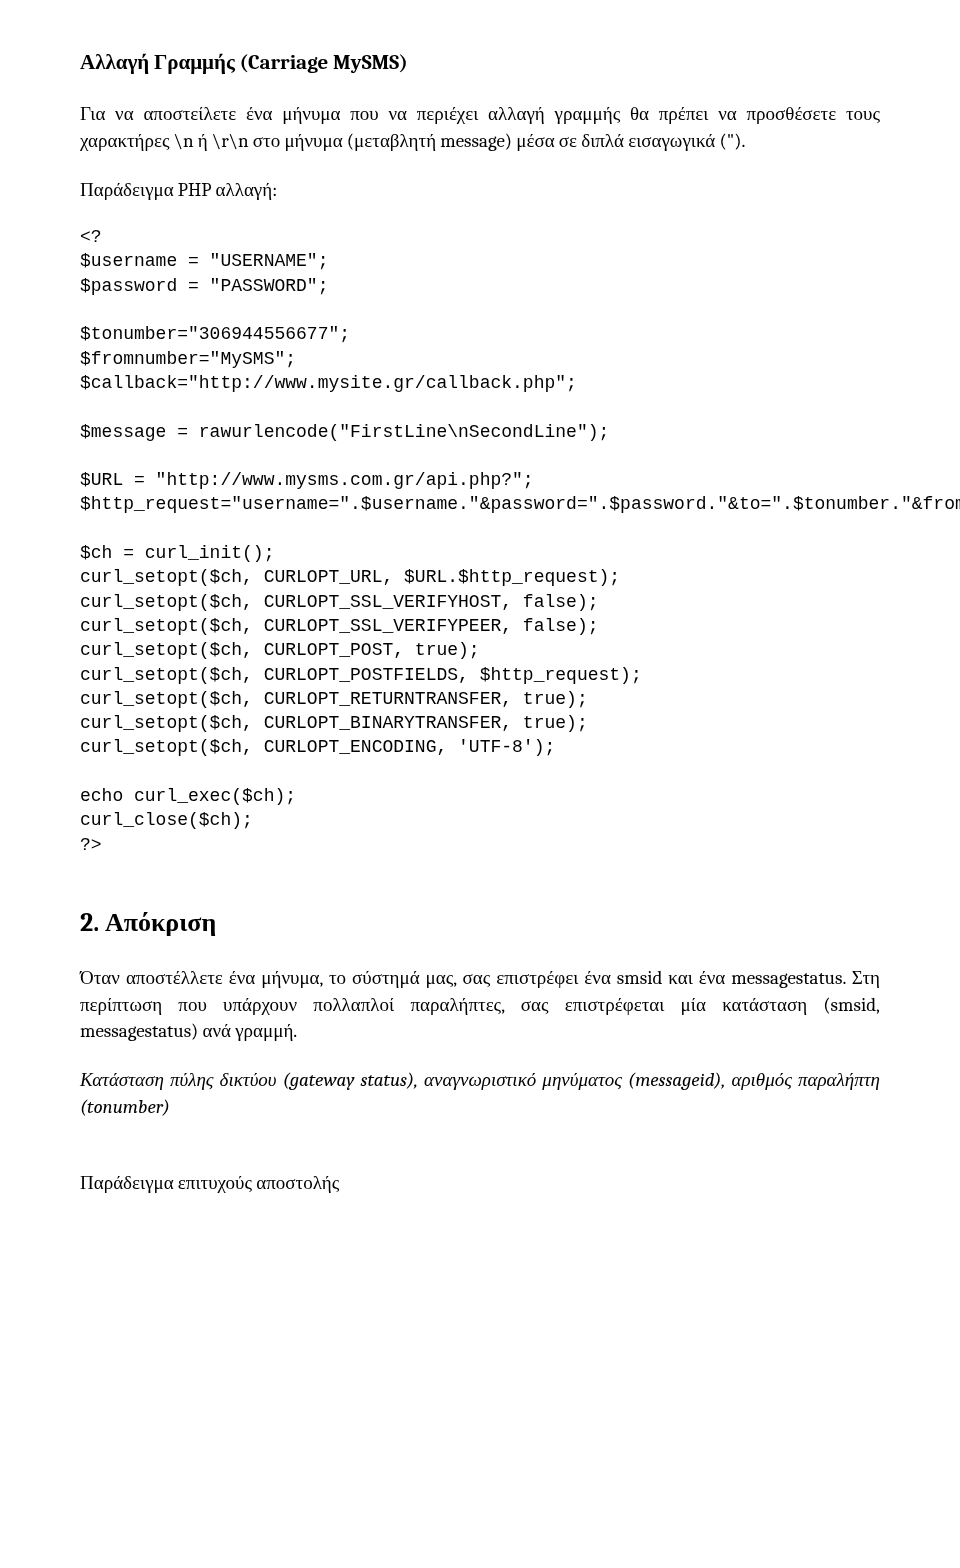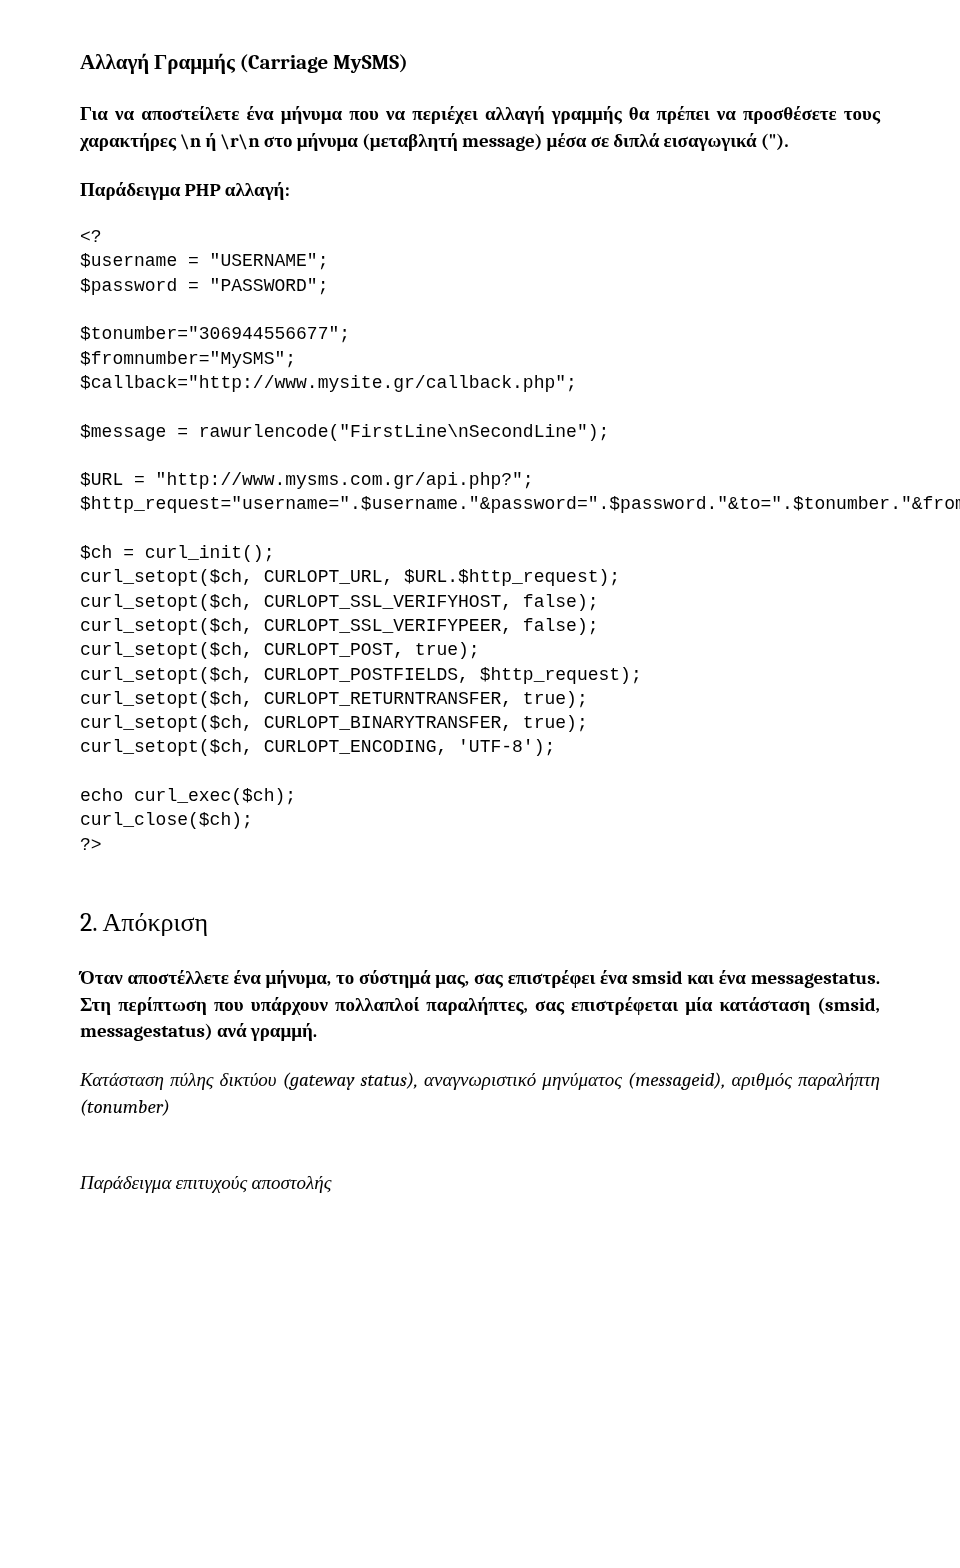--- a/index.html
+++ b/index.html
@@ -15,43 +15,41 @@
   }
   h3.subheading {
     font-family: Cambria, Georgia, 'Times New Roman', serif;
     font-size: 21px;
     font-weight: bold;
     margin: 0 0 24px 0;
   }
   p.para {
     margin: 0 0 22px 0;
     text-align: justify;
-    font-weight: bold;
   }
   pre.code {
     font-family: 'Courier New', Courier, monospace;
     font-size: 18px;
     line-height: 1.35;
     white-space: pre-wrap;
     margin: 0 0 40px 0;
   }
   h2.section {
     font-family: Cambria, Georgia, 'Times New Roman', serif;
     font-size: 26px;
-    font-weight: normal;
+    font-weight: bold;
     margin: 48px 0 24px 0;
   }
   p.italic {
     margin: 4px 0 50px 0;
     font-style: italic;
     text-align: justify;
   }
   p.lastline {
     margin: 0;
-    font-style: italic;
   }
 </style>
 </head>
 <body>
 
 <h3 class="subheading">Αλλαγή Γραμμής (Carriage MySMS)</h3>
 
 <p class="para">Για να αποστείλετε ένα μήνυμα που να περιέχει αλλαγή γραμμής θα πρέπει να προσθέσετε τους χαρακτήρες \n ή \r\n στο μήνυμα (μεταβλητή message) μέσα σε διπλά εισαγωγικά (").</p>
 
 <p class="para">Παράδειγμα PHP αλλαγή:</p>

